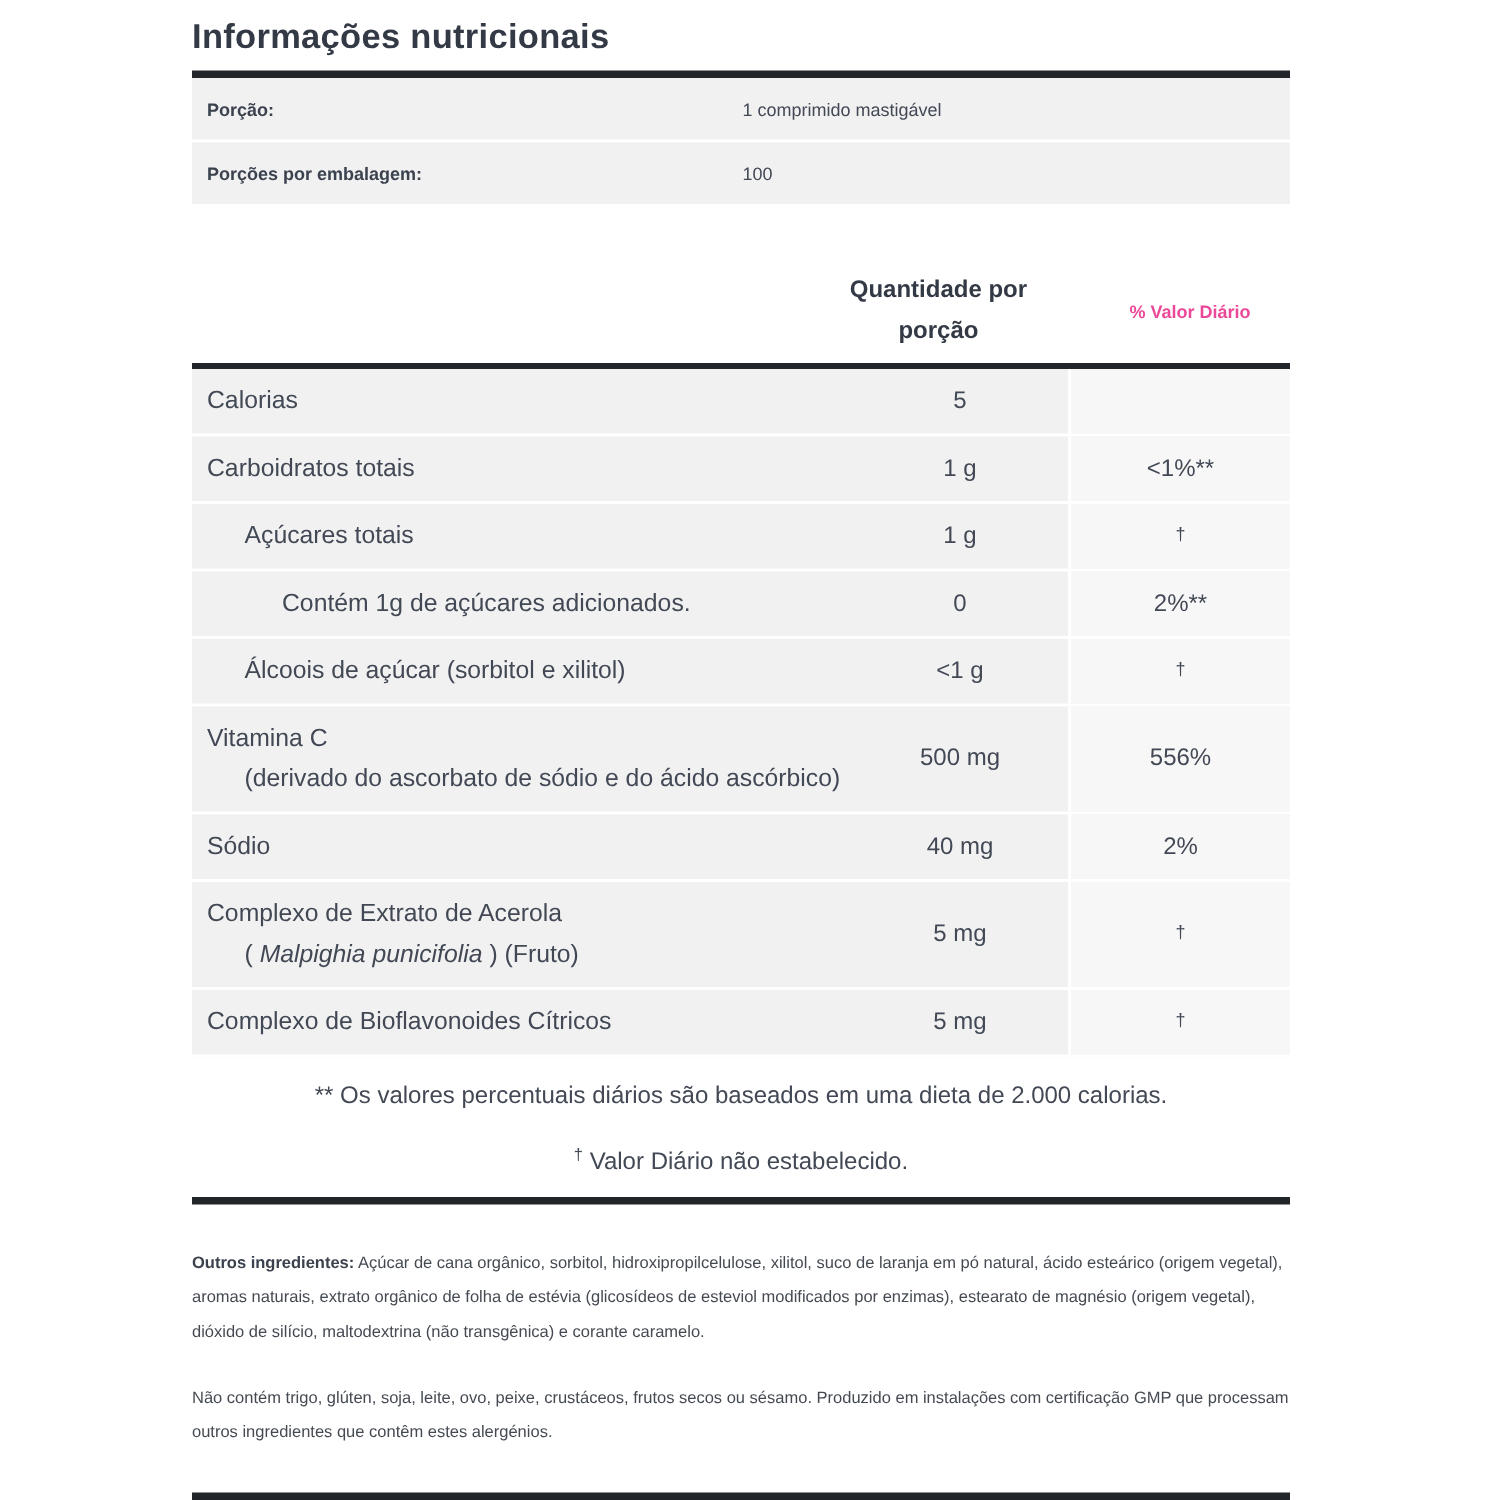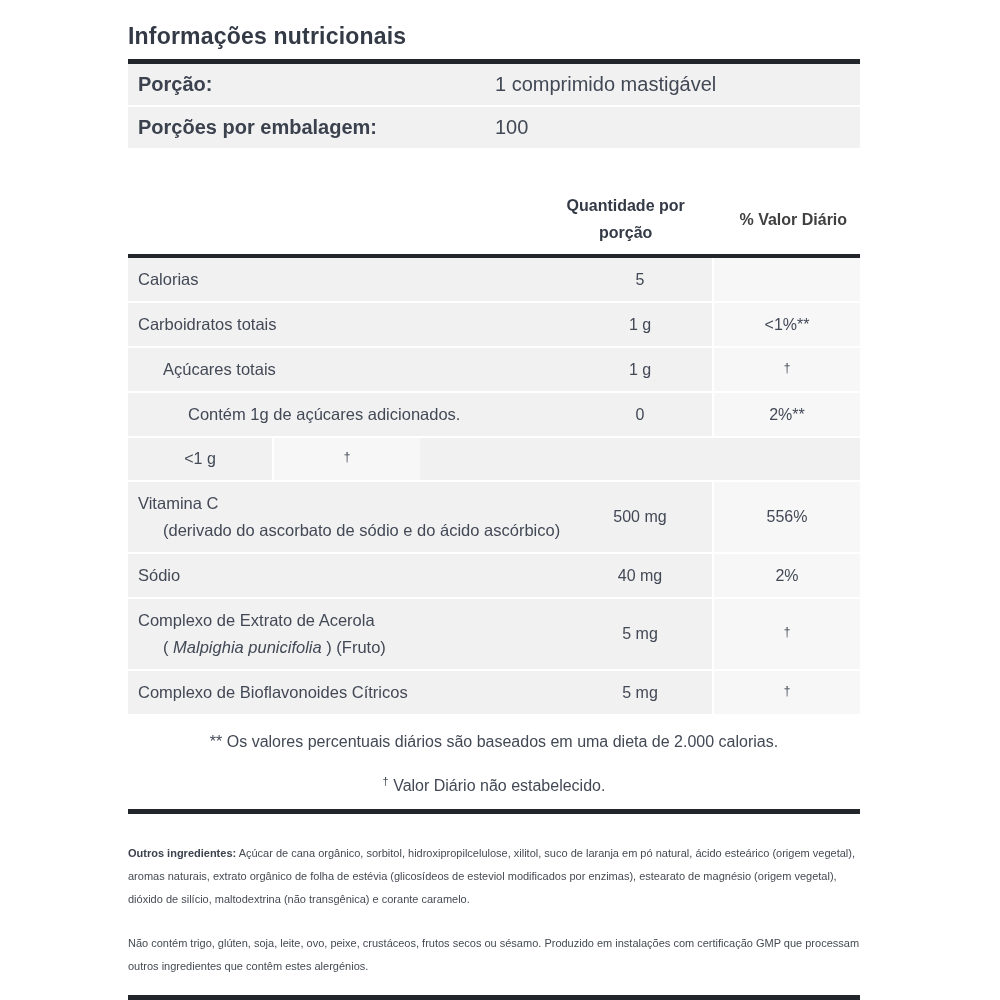--- a/index.html
+++ b/index.html
@@ -9,21 +9,21 @@
     font-family: "Liberation Sans", "DejaVu Sans", sans-serif;
     color: #424955;
     overflow: hidden;
   }
   .content {
     position: relative;
     margin-left: 128px;
     width: 732px;
   }
   .page-title {
-    padding-top: 23px;
+    padding-top: 11px;
     font-size: 23px;
     font-weight: bold;
     color: #333a46;
     letter-spacing: 0.2px;
   }
   .bar {
     height: 5px;
     background: #222529;
   }
   .bar-under-title { margin-top: 9px; }
@@ -36,21 +36,21 @@
     background: #222529;
   }
 
   
   .info-row {
     display: flex;
     align-items: center;
     background: #f1f1f2;
     height: 41px;
     border-bottom: 2px solid #ffffff;
-    font-size: 20px;
+    font-size: 12px;
   }
   .info-label { font-weight: bold; padding-left: 10px; width: 367px; box-sizing: border-box; color: #3b424e; }
   .info-value { color: #424955; }
 
   
   .col-header {
     display: flex;
     margin-top: 36px;
     align-items: center;
     gap: 36px;
@@ -62,22 +62,22 @@
     font-weight: bold;
     font-size: 16px;
     line-height: 27px;
     color: #333a46;
     padding: 6px 0 8px 0;
   }
   .col-header .dv-head {
     width: 148px;
     text-align: center;
     font-weight: bold;
-    font-size: 16px;
-    color: #404040;
+    font-size: 12px;
+    color: #ec4899;
   }
 
   
   .t-row {
     display: flex;
     background: #f1f1f2;
     border-bottom: 2px solid #ffffff;
     min-height: 42px;
     font-size: 16.5px;
   }
@@ -205,20 +205,23 @@
       </div>
     <div class="t-amount">
         <span>0</span>
       </div>
     <div class="t-dv">
         <span>2%**</span>
       </div>
   </div>
 
   <div class="t-row">
+    <div class="t-name indent-1">
+        <span>Álcoois de açúcar (sorbitol e xilitol)</span>
+      </div>
     <div class="t-amount">
         <span>&lt;1 g</span>
       </div>
     <div class="t-dv">
         <span class="dagger">†</span>
       </div>
   </div>
 
   <div class="t-row">
     <div class="t-name">

